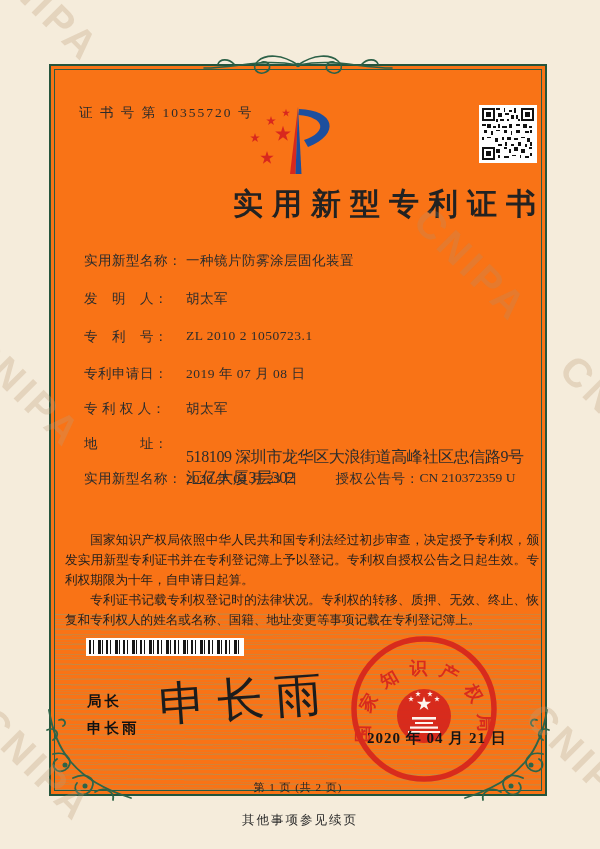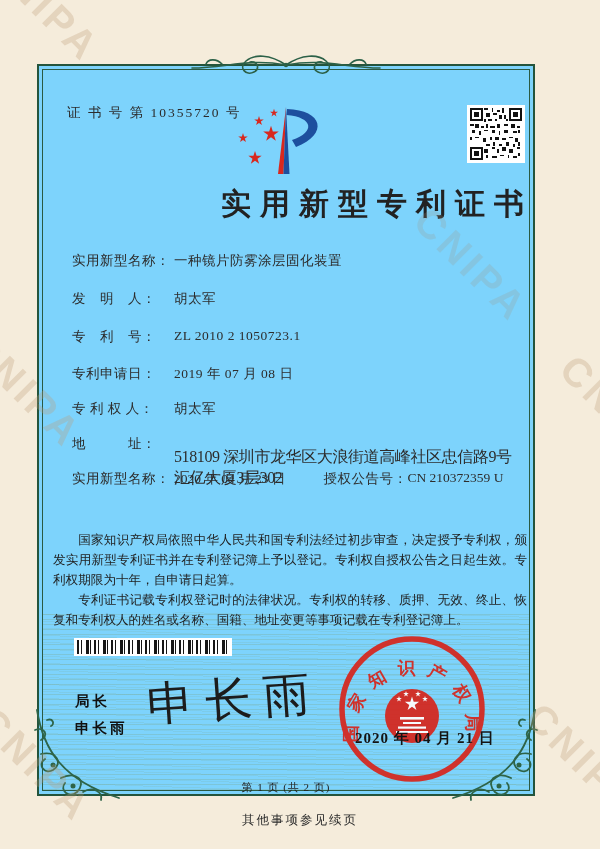--- a/index.html
+++ b/index.html
@@ -12,22 +12,22 @@
   .wm{
     position:absolute;z-index:3;pointer-events:none;
     font-family:"Liberation Sans","DejaVu Sans",sans-serif;
     font-weight:bold;font-size:40px;letter-spacing:4px;
     color:rgba(190,155,120,0.30);
     transform:rotate(45deg);white-space:nowrap;
   }
   .wm.inner{color:rgba(160,150,130,0.22);}
   
   .card{
-    position:absolute;left:37px;top:64px;width:494px;height:728px;
-    background:#7dd3fc;border:2.5px solid #24543c;z-index:1;
+    position:absolute;left:49px;top:64px;width:494px;height:728px;
+    background:#f97316;border:2.5px solid #24543c;z-index:1;
   }
   .card-inner-line{position:absolute;inset:3px;border:1px solid #2a5a43;pointer-events:none;}
   .guilloche{
     position:absolute;left:4px;right:4px;bottom:4px;height:178px;
     background:
       repeating-linear-gradient(0deg, rgba(122,165,134,0.30) 0 1px, transparent 1px 5px),
       repeating-linear-gradient(2deg, rgba(122,165,134,0.16) 0 1px, transparent 1px 7px);
   }
   .ornament-top{position:absolute;top:-15px;left:50%;transform:translateX(-50%);}
   .flourish{position:absolute;bottom:-12px;width:92px;height:100px;}

